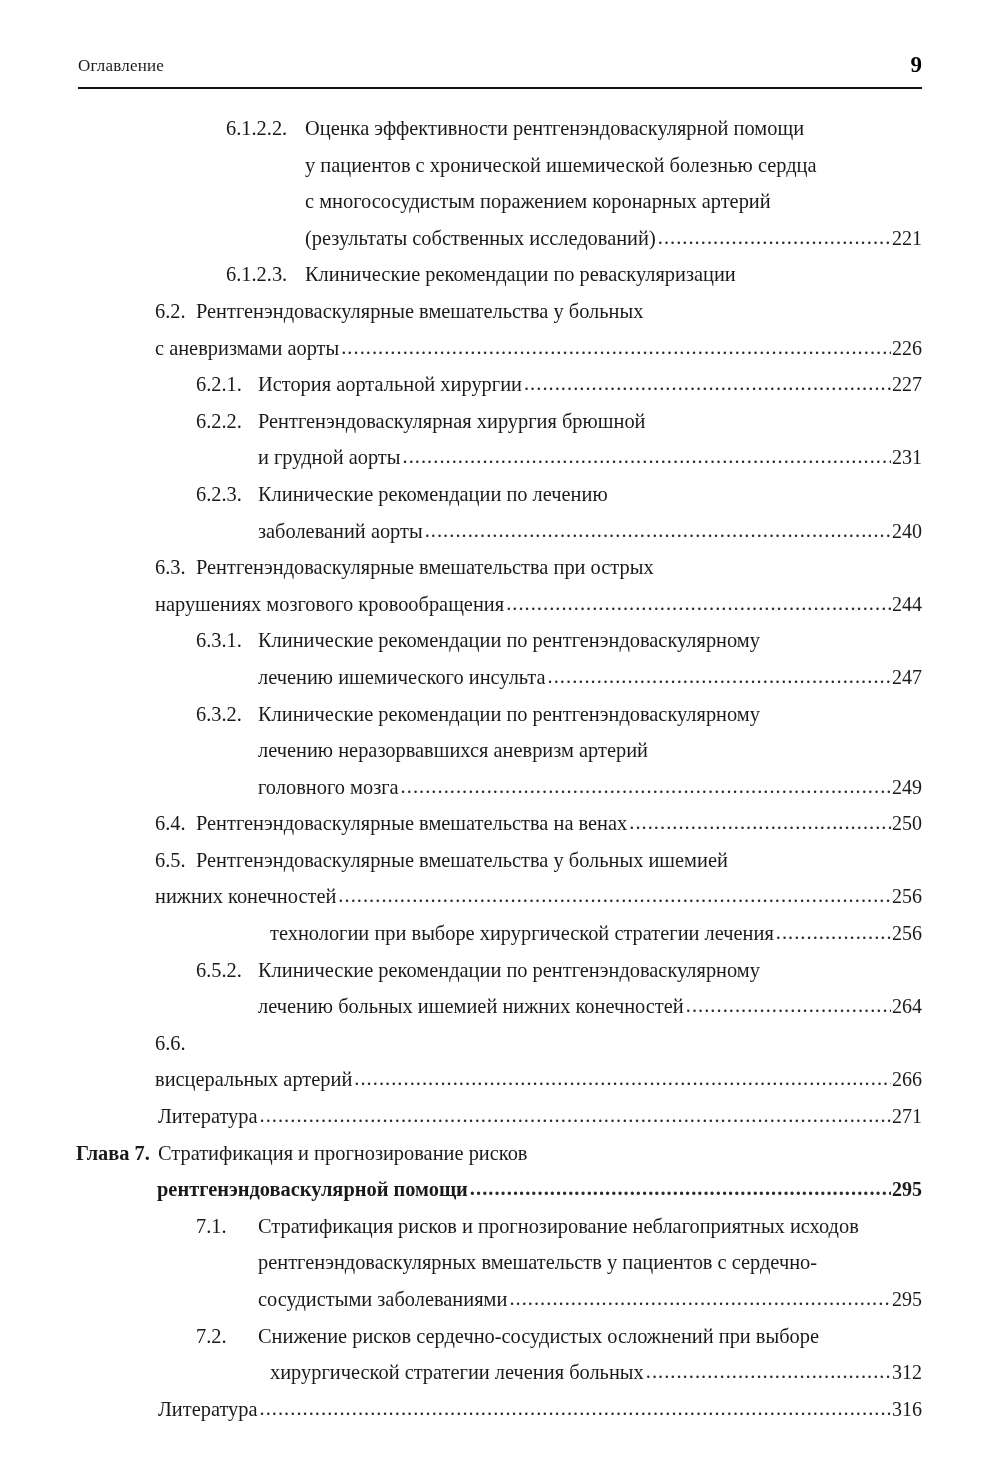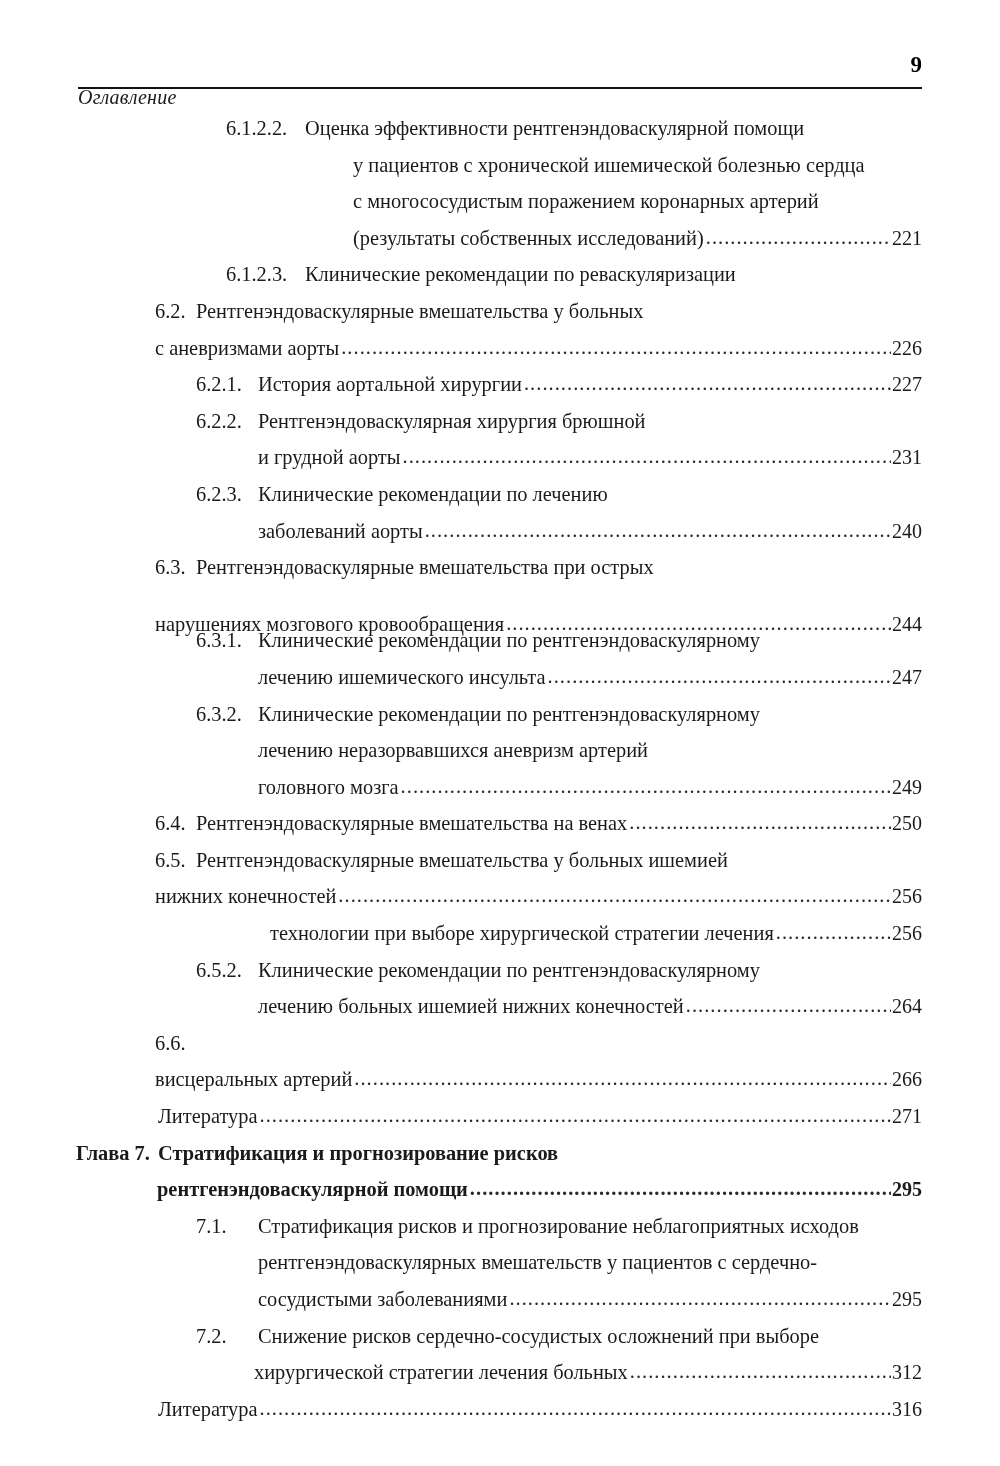--- a/index.html
+++ b/index.html
@@ -24,26 +24,24 @@
     position: absolute;
     left: 78px;
     top: 56px;
     width: 844px;
     height: 34px;
   }
   #running-head .rh-title {
     position: absolute;
     left: 0;
     top: 0;
-    font-style: italic;
-    font-size: 20px;
+    font-size: 17px;
     letter-spacing: 0.2px;
     color: #1a1a1a;
     white-space: nowrap;
-    margin-top: 30px;
   }
   #running-head .rh-folio {
     position: absolute;
     right: 0;
     top: -4px;
     font-weight: bold;
     font-size: 23px;
     color: #000000;
   }
   #running-head .rh-rule {
@@ -123,25 +121,25 @@
   .lvl2 .cont     { left: 77px; }
 
   
   .lvl3 .num      { left: 118px; }
   .lvl3 .txt      { left: 180px; }
   .lvl3 .cont     { left: 180px; }
 
   
   .lvl4 .num      { left: 148px; }
   .lvl4 .txt      { left: 227px; }
-  .lvl4 .cont     { left: 227px; margin-left: 48px; }
+  .lvl4 .cont     { left: 227px; }
 
   
   .lvlch .num     { left: -2px; font-weight: bold; }
-  .lvlch .txt     { left: 80px; font-weight: bold; }
+  .lvlch .txt     { left: 80px; font-weight: normal; }
   .lvlch .cont    { left: 80px; font-weight: bold; }
 
   
   .lvllit .txt    { left: 80px; }
 </style>
 </head>
 <body>
 
 <div id="page">
 
@@ -241,21 +239,21 @@
         </div>
       </div>
       <div class="toc-entry lvl2">
         <div class="toc-line">
           <span class="num">6.3.</span>
           <span class="txt plain">
             <span class="label">Рентгенэндоваскулярные вмешательства при острых</span>
           </span>
         </div>
         <div class="toc-line">
-          <span class="txt cont" style="left: 77px; margin-top: 20px;">
+          <span class="txt cont" style="left: 77px;">
             <span class="label">нарушениях мозгового кровообращения</span>
             <span class="leader"></span>
             <span class="folio">244</span>
           </span>
         </div>
       </div>
       <div class="toc-entry lvl3">
         <div class="toc-line">
           <span class="num">6.3.1.</span>
           <span class="txt plain">
@@ -396,21 +394,21 @@
         </div>
       </div>
       <div class="toc-entry lvl3">
         <div class="toc-line">
           <span class="num">7.2.</span>
           <span class="txt plain">
             <span class="label">Снижение рисков сердечно-сосудистых осложнений при выборе</span>
           </span>
         </div>
         <div class="toc-line">
-          <span class="txt cont" style="left: 176px;">
+          <span class="txt cont" style="left: 192px;">
             <span class="label">хирургической стратегии лечения больных</span>
             <span class="leader"></span>
             <span class="folio">312</span>
           </span>
         </div>
       </div>
       <div class="toc-entry lvllit">
         <div class="toc-line">
           <span class="txt">
             <span class="label">Литература</span>

